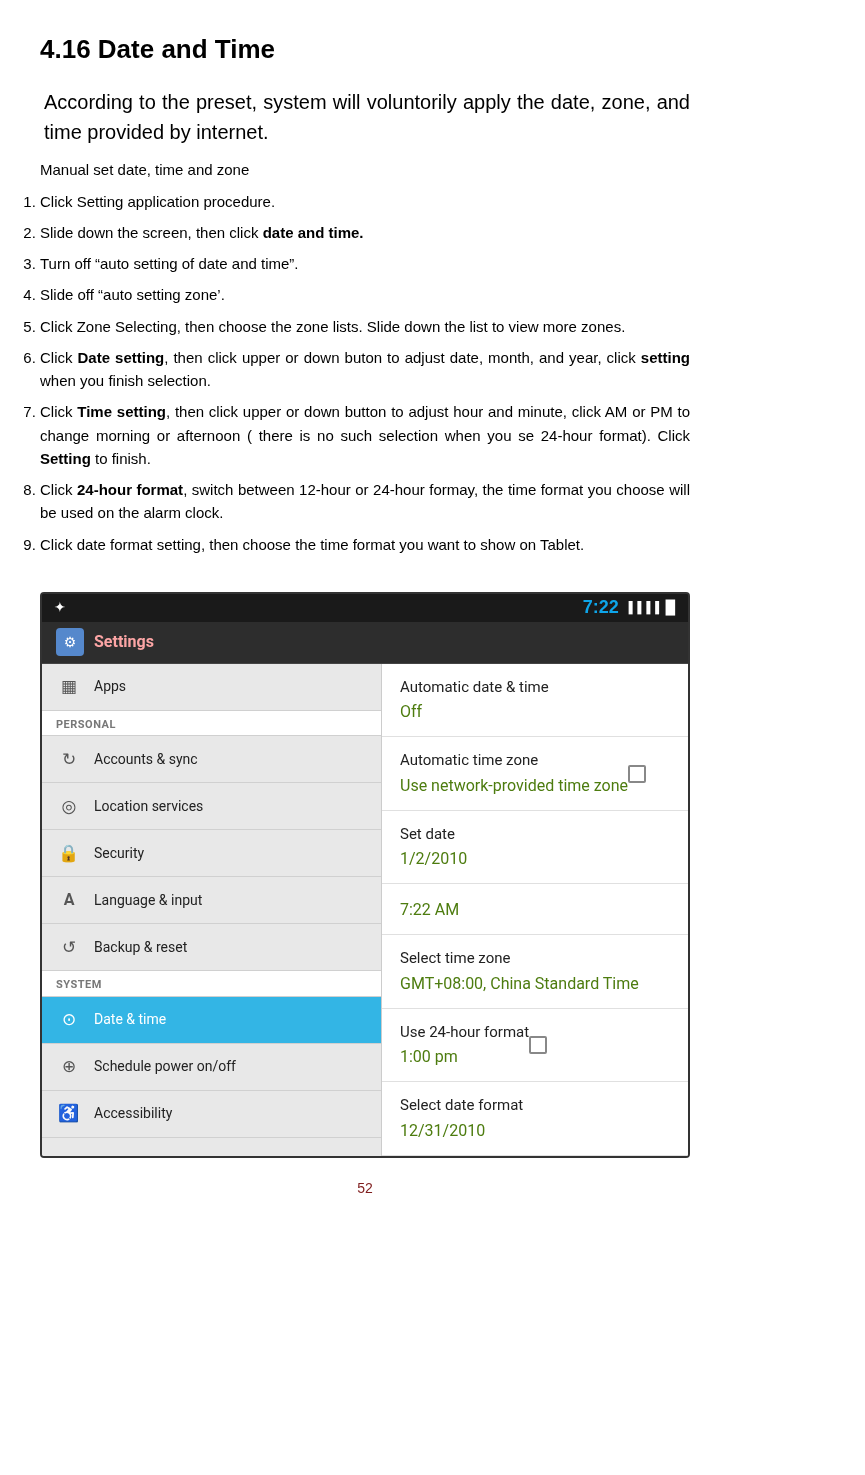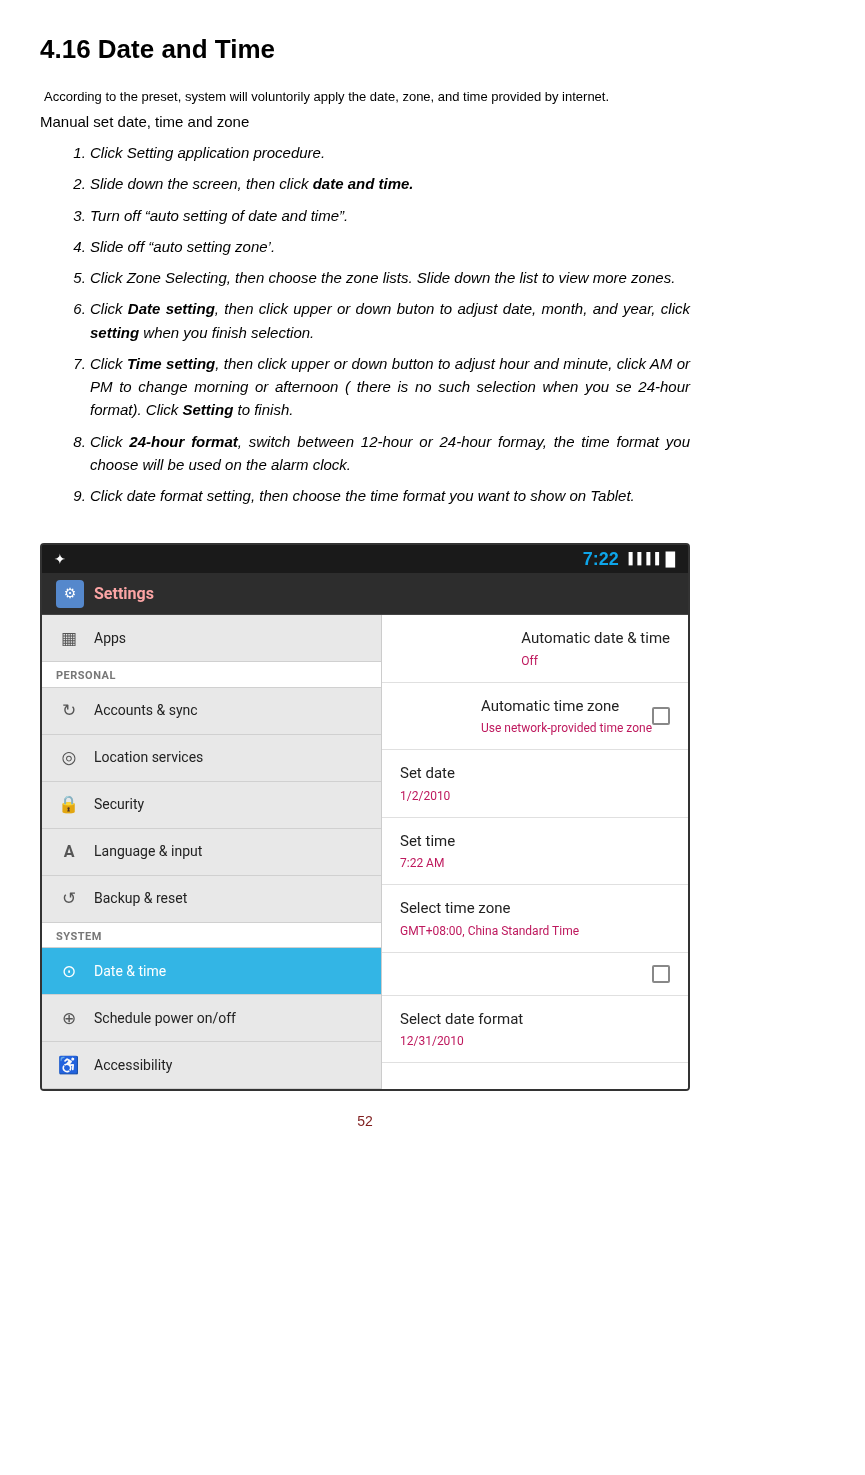--- a/index.html
+++ b/index.html
@@ -16,34 +16,32 @@
       width: 706px;
       padding: 30px 16px 30px 40px;
     }
     h1 {
       font-size: 26px;
       font-weight: bold;
       margin-bottom: 18px;
       font-family: Arial, sans-serif;
     }
     .intro {
-      margin-bottom: 4px;
-      font-size: 13px;
+      margin-bottom: 12px;
+      font-size: 20px;
       text-indent: 0;
       text-align: justify;
       padding-left: 4px;
     }
     .manual-label {
       font-size: 15px;
       margin-bottom: 8px;
     }
     ol {
-      margin-left: 50px;
       margin-bottom: 10px;
-      font-style: italic;
     }
     ol li {
       margin-bottom: 8px;
       font-size: 15px;
       text-align: justify;
       line-height: 1.55;
     }
     .bold { font-weight: bold; }
     .screenshot-wrapper {
       display: flex;
@@ -168,28 +166,28 @@
       padding: 12px 18px;
       border-bottom: 1px solid #e0e0e0;
       cursor: pointer;
     }
     .settings-item-title {
       font-size: 15px;
       color: #222;
       font-weight: normal;
     }
     .settings-item-sub {
-      font-size: 12px;
-      color: #be185d;
+      font-size: 16px;
+      color: #4d7c0f;
       margin-top: 2px;
     }
     .settings-item-row {
       display: flex;
       align-items: center;
-      justify-content: flex-end;
+      justify-content: flex-start;
     }
     .checkbox-outline {
       width: 18px;
       height: 18px;
       border: 2px solid #888;
       border-radius: 2px;
       background: #fff;
       flex-shrink: 0;
     }
     .page-number {
@@ -317,31 +315,34 @@
               <div class="checkbox-outline"></div>
             </div>
           </div>
 
           <div class="settings-item">
             <div class="settings-item-title">Set date</div>
             <div class="settings-item-sub">1/2/2010</div>
           </div>
 
           <div class="settings-item">
-            <div class="settings-item-title">Set time</div>
             <div class="settings-item-sub">7:22 AM</div>
           </div>
 
           <div class="settings-item">
             <div class="settings-item-title">Select time zone</div>
             <div class="settings-item-sub">GMT+08:00, China Standard Time</div>
           </div>
 
           <div class="settings-item">
             <div class="settings-item-row">
+              <div>
+                <div class="settings-item-title">Use 24-hour format</div>
+                <div class="settings-item-sub">1:00 pm</div>
+              </div>
               <div class="checkbox-outline"></div>
             </div>
           </div>
 
           <div class="settings-item">
             <div class="settings-item-title">Select date format</div>
             <div class="settings-item-sub">12/31/2010</div>
           </div>
 
         </div>

